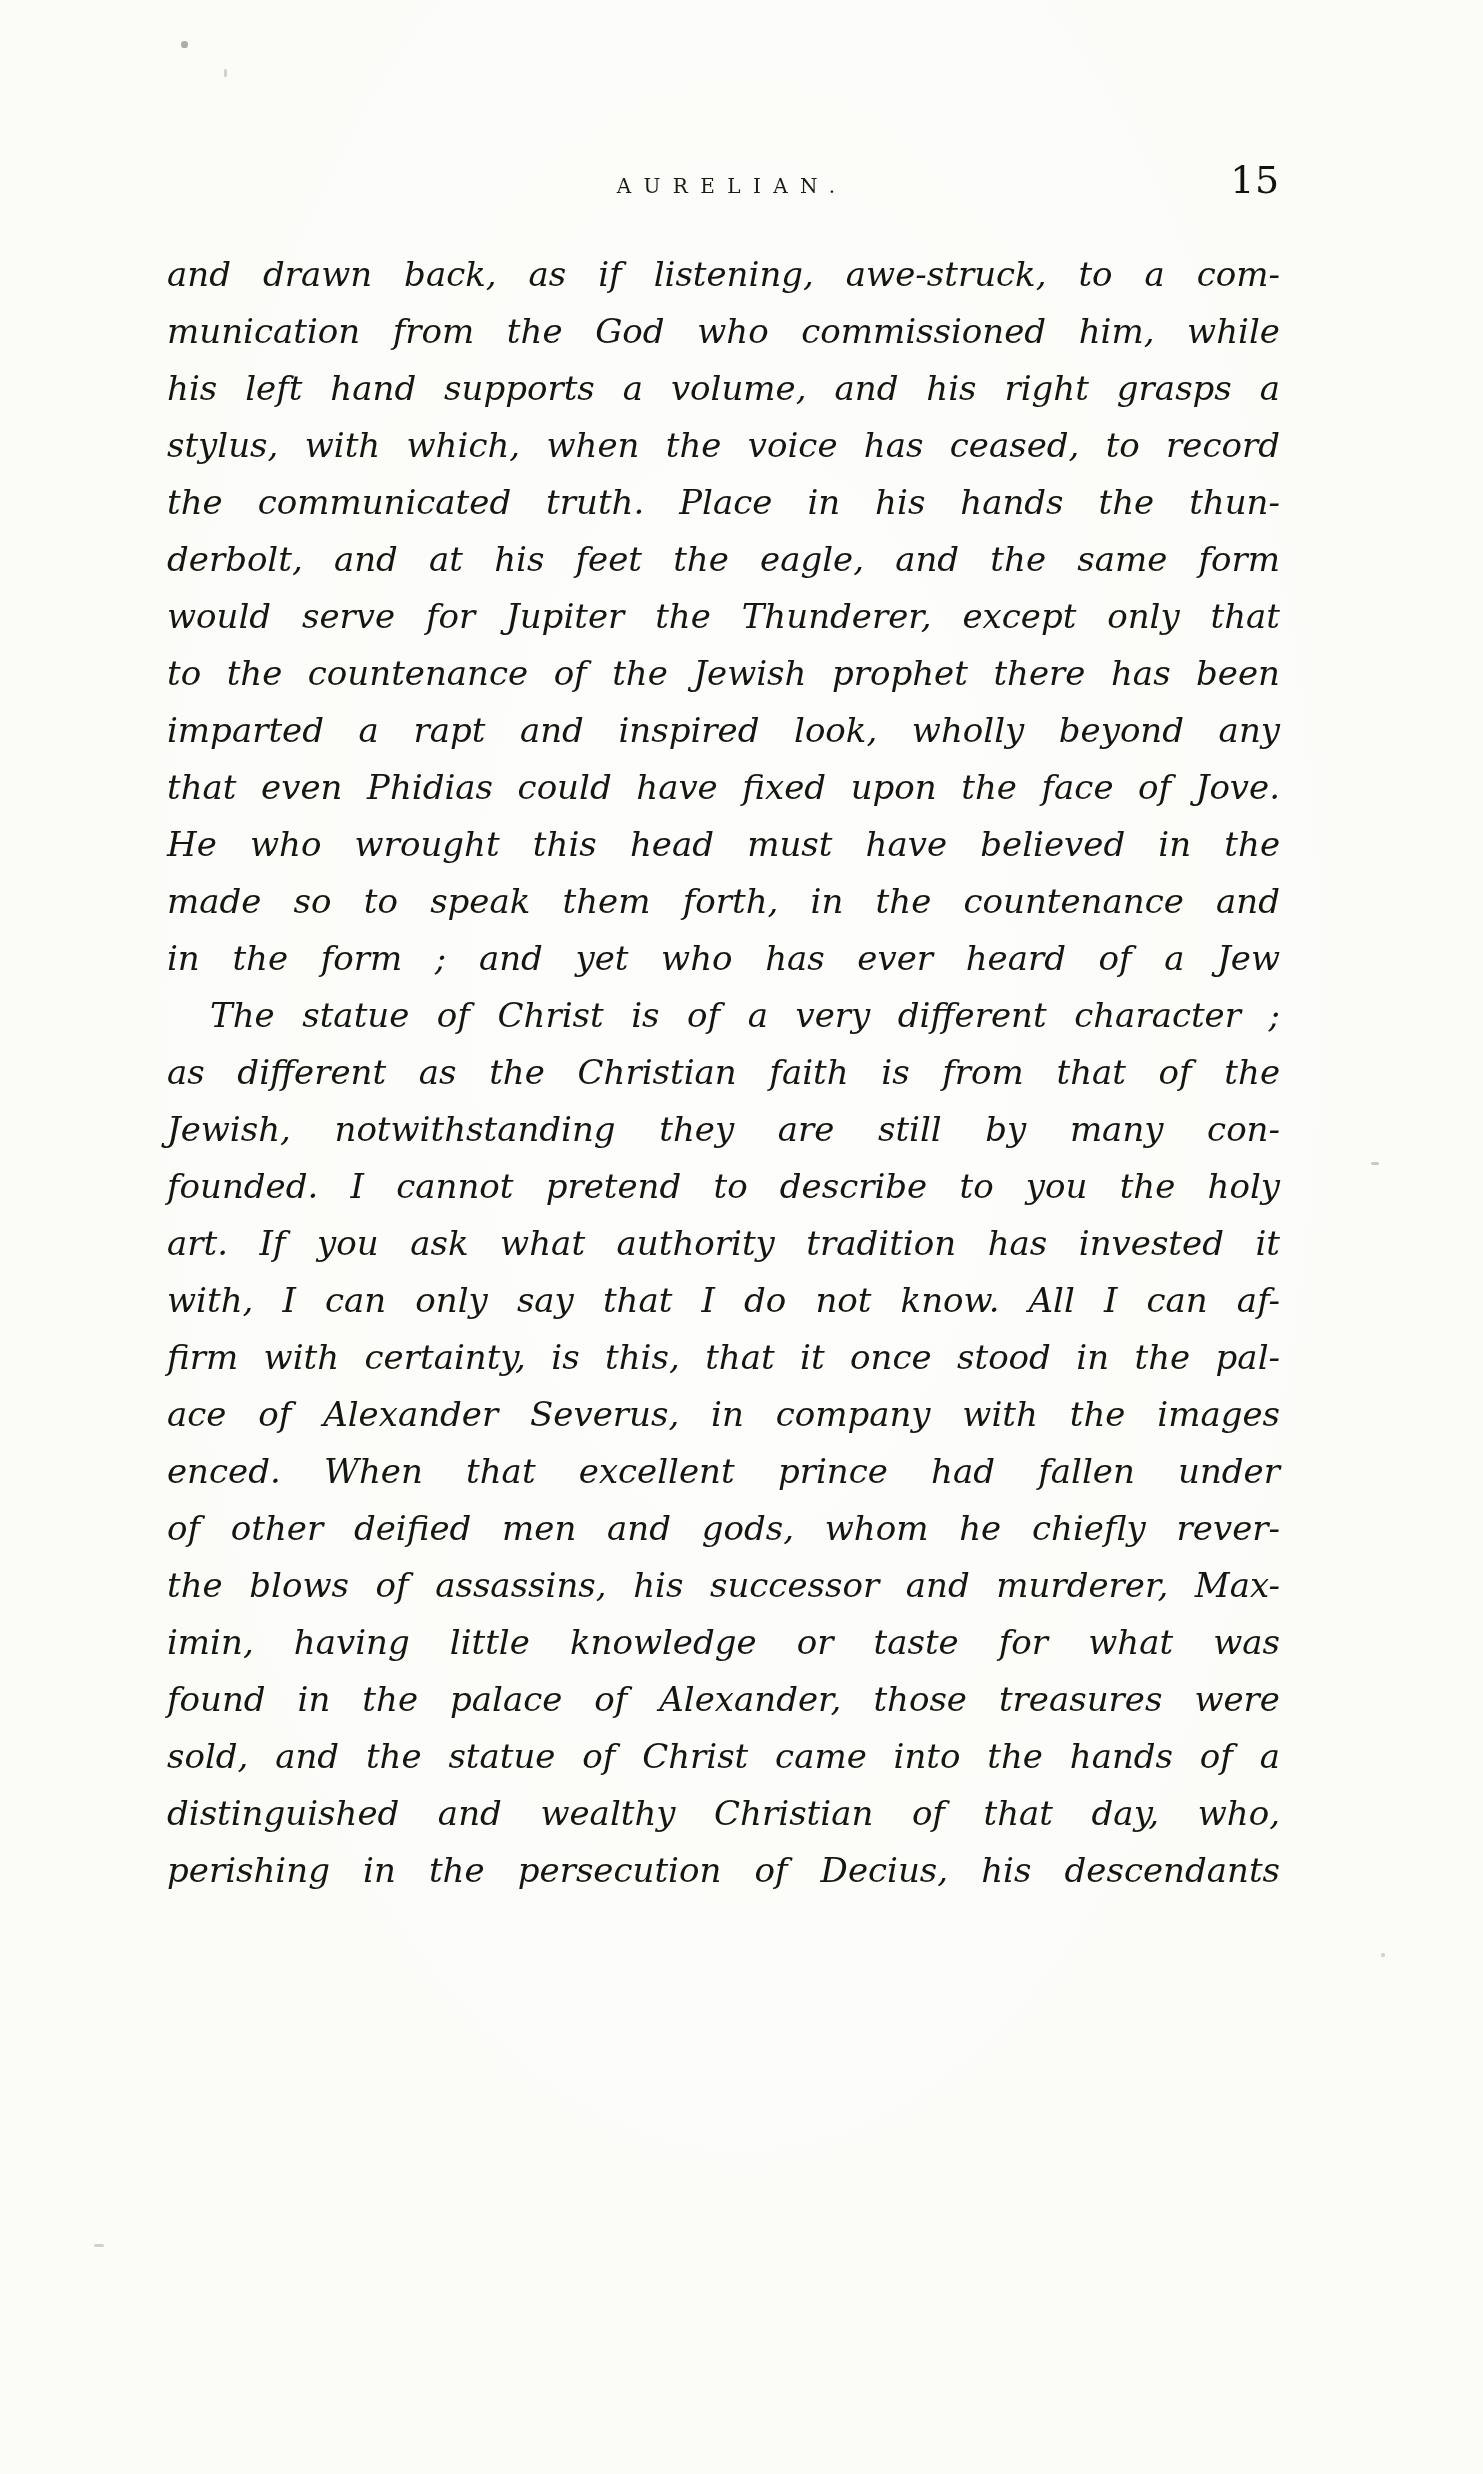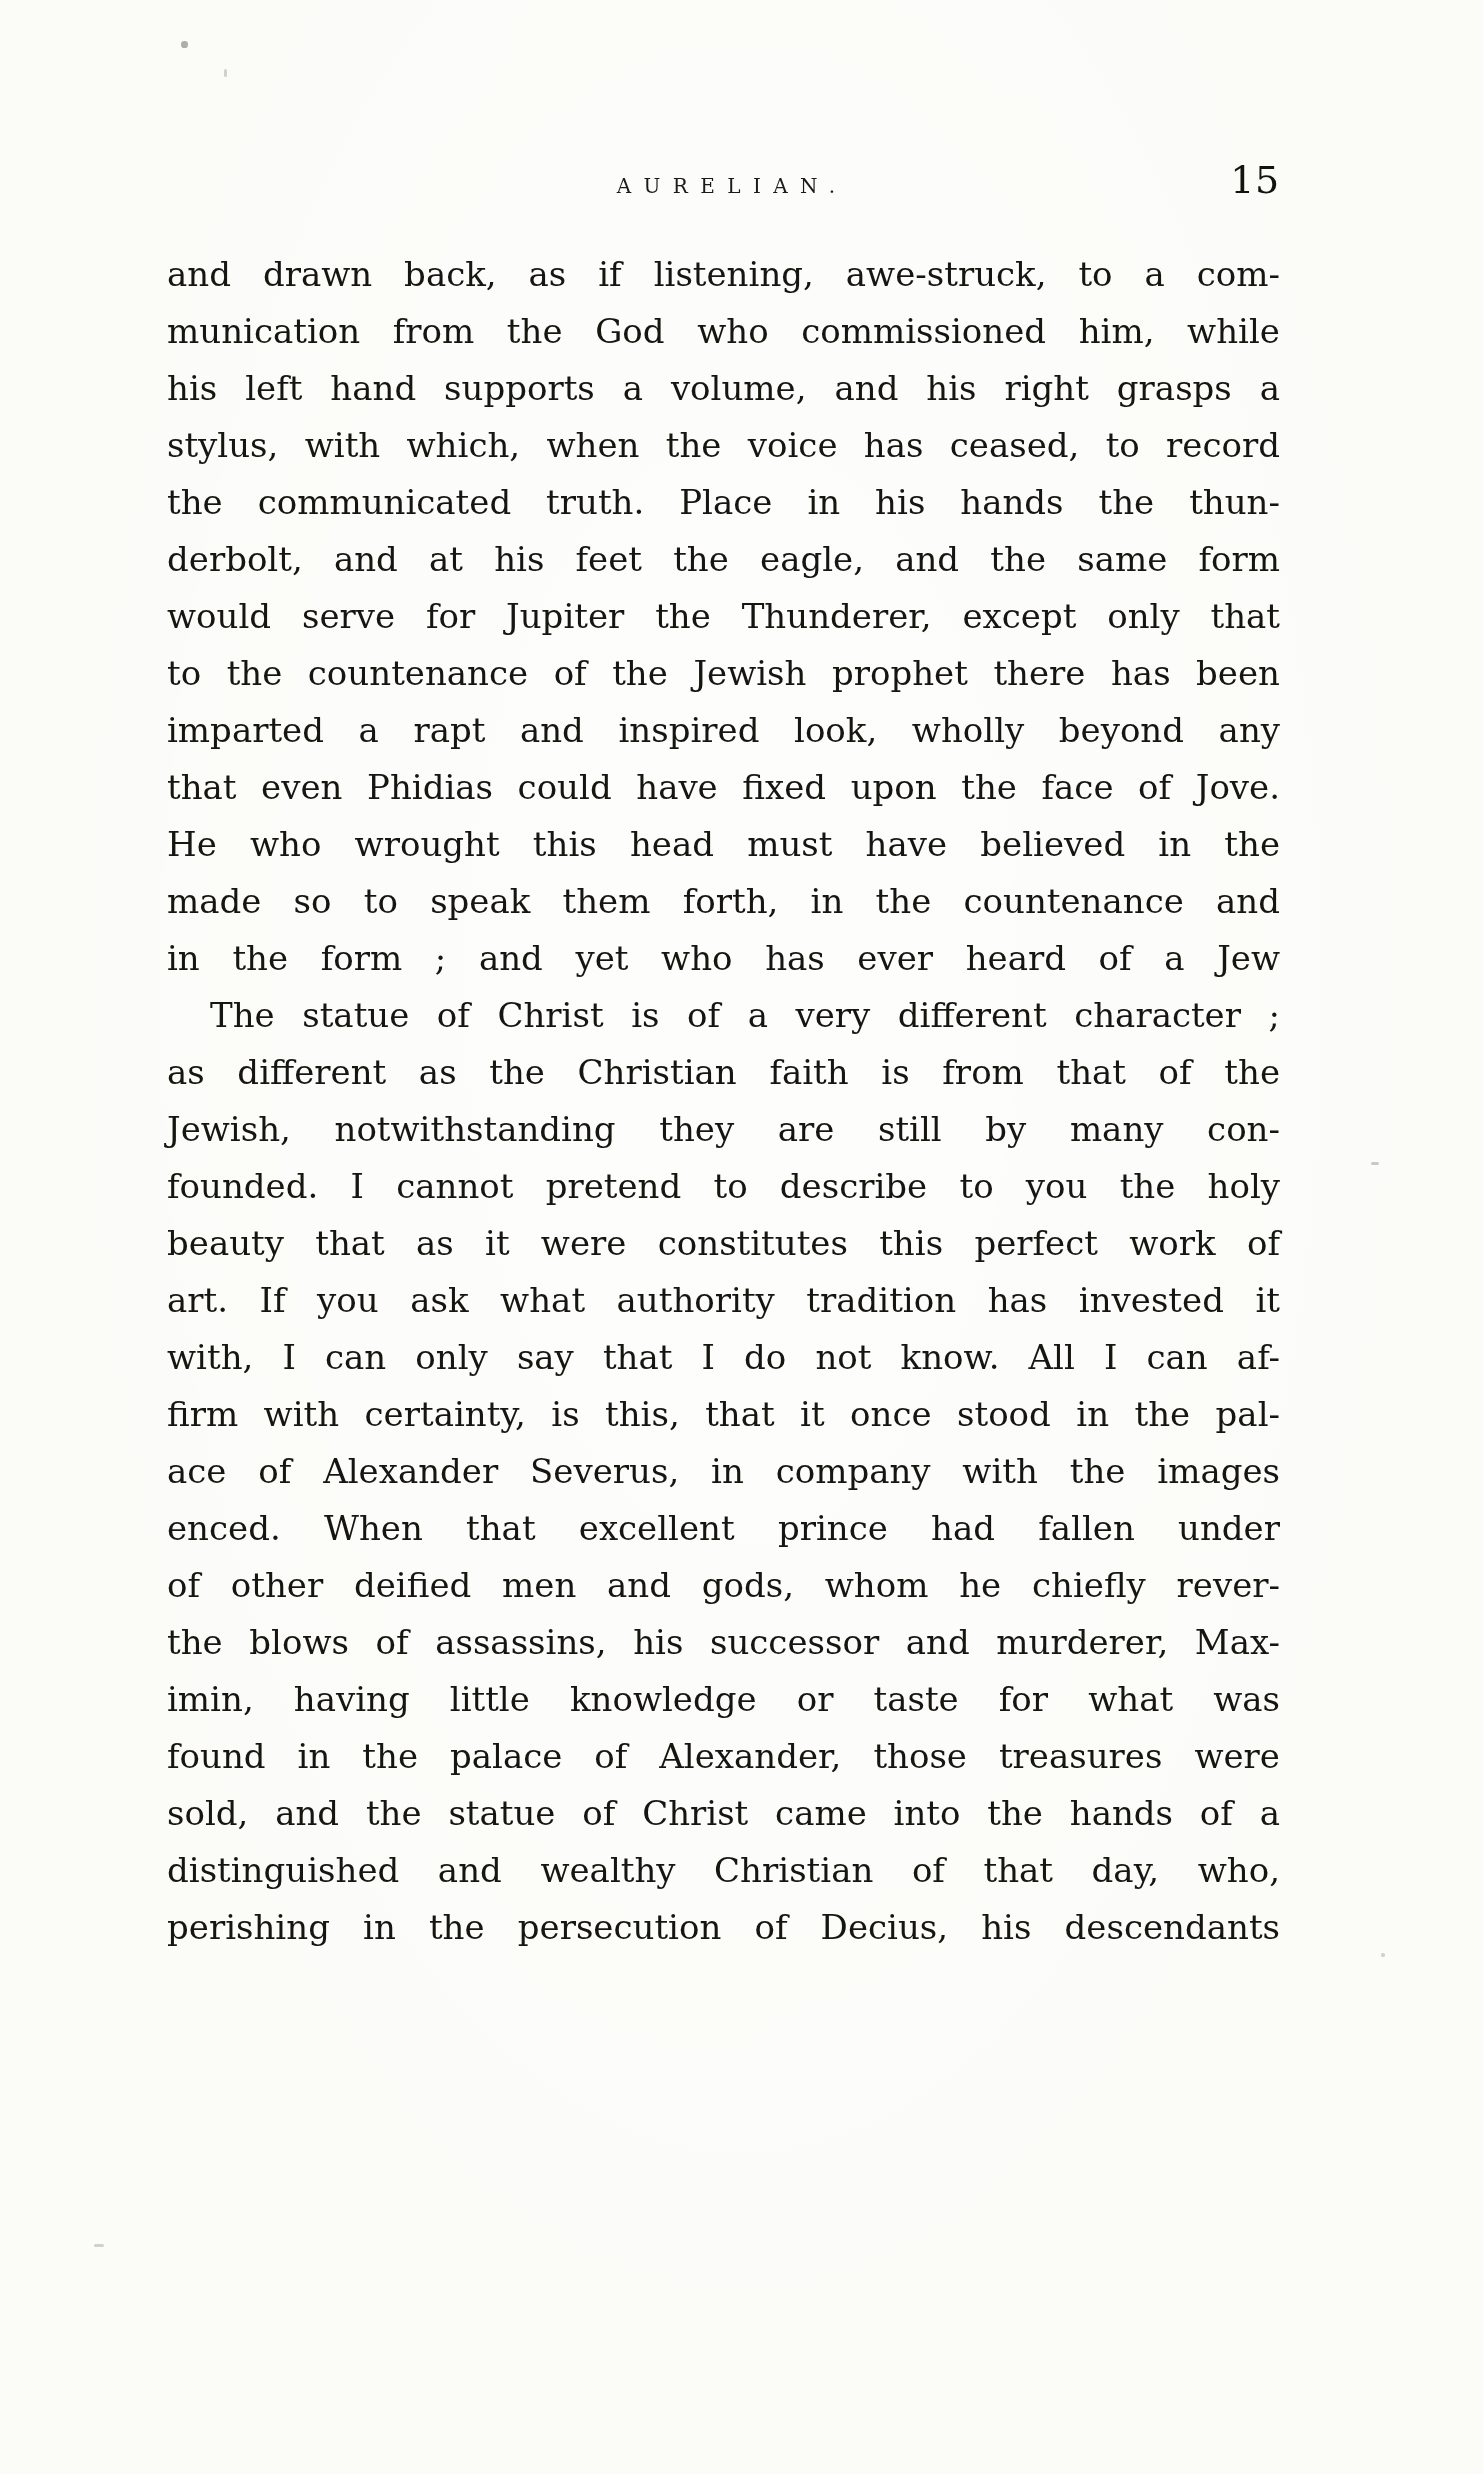--- a/index.html
+++ b/index.html
@@ -50,20 +50,21 @@
     left: 167px;
     width: 1113px;
     font-size: 34px;
   }
   .line {
     line-height: 57px;
     text-align: justify;
     text-align-last: justify;
     -moz-text-align-last: justify;
     word-spacing: 0.7px;
+    font-style: italic;
   }
   .line.lastline {
     text-align-last: left;
     -moz-text-align-last: left;
   }
   .line.indent {
     text-indent: 43px;
   }
   .speck {
     position: absolute;
@@ -104,21 +105,20 @@
       <div class="line">to the countenance of the Jewish prophet there has been</div>
       <div class="line">imparted a rapt and inspired look, wholly beyond any</div>
       <div class="line">that even Phidias could have fixed upon the face of Jove.</div>
       <div class="line">He who wrought this head must have believed in the</div>
       <div class="line">made so to speak them forth, in the countenance and</div>
       <div class="line">in the form ; and yet who has ever heard of a Jew</div>
       <div class="line indent">The statue of Christ is of a very different character ;</div>
       <div class="line">as different as the Christian faith is from that of the</div>
       <div class="line">Jewish, notwithstanding they are still by many con-</div>
       <div class="line">founded.  I cannot pretend to describe to you the holy</div>
-      <div class="line">beauty that as it were constitutes this perfect work of</div>
       <div class="line">art.  If you ask what authority tradition has invested it</div>
       <div class="line">with, I can only say that I do not know.  All I can af-</div>
       <div class="line">firm with certainty, is this, that it once stood in the pal-</div>
       <div class="line">ace of Alexander Severus, in company with the images</div>
       <div class="line">enced.  When that excellent prince had fallen under</div>
       <div class="line">of other deified men and gods, whom he chiefly rever-</div>
       <div class="line">the blows of assassins, his successor and murderer, Max-</div>
       <div class="line">imin, having little knowledge or taste for what was</div>
       <div class="line">found in the palace of Alexander, those treasures were</div>
       <div class="line">sold, and the statue of Christ came into the hands of a</div>

